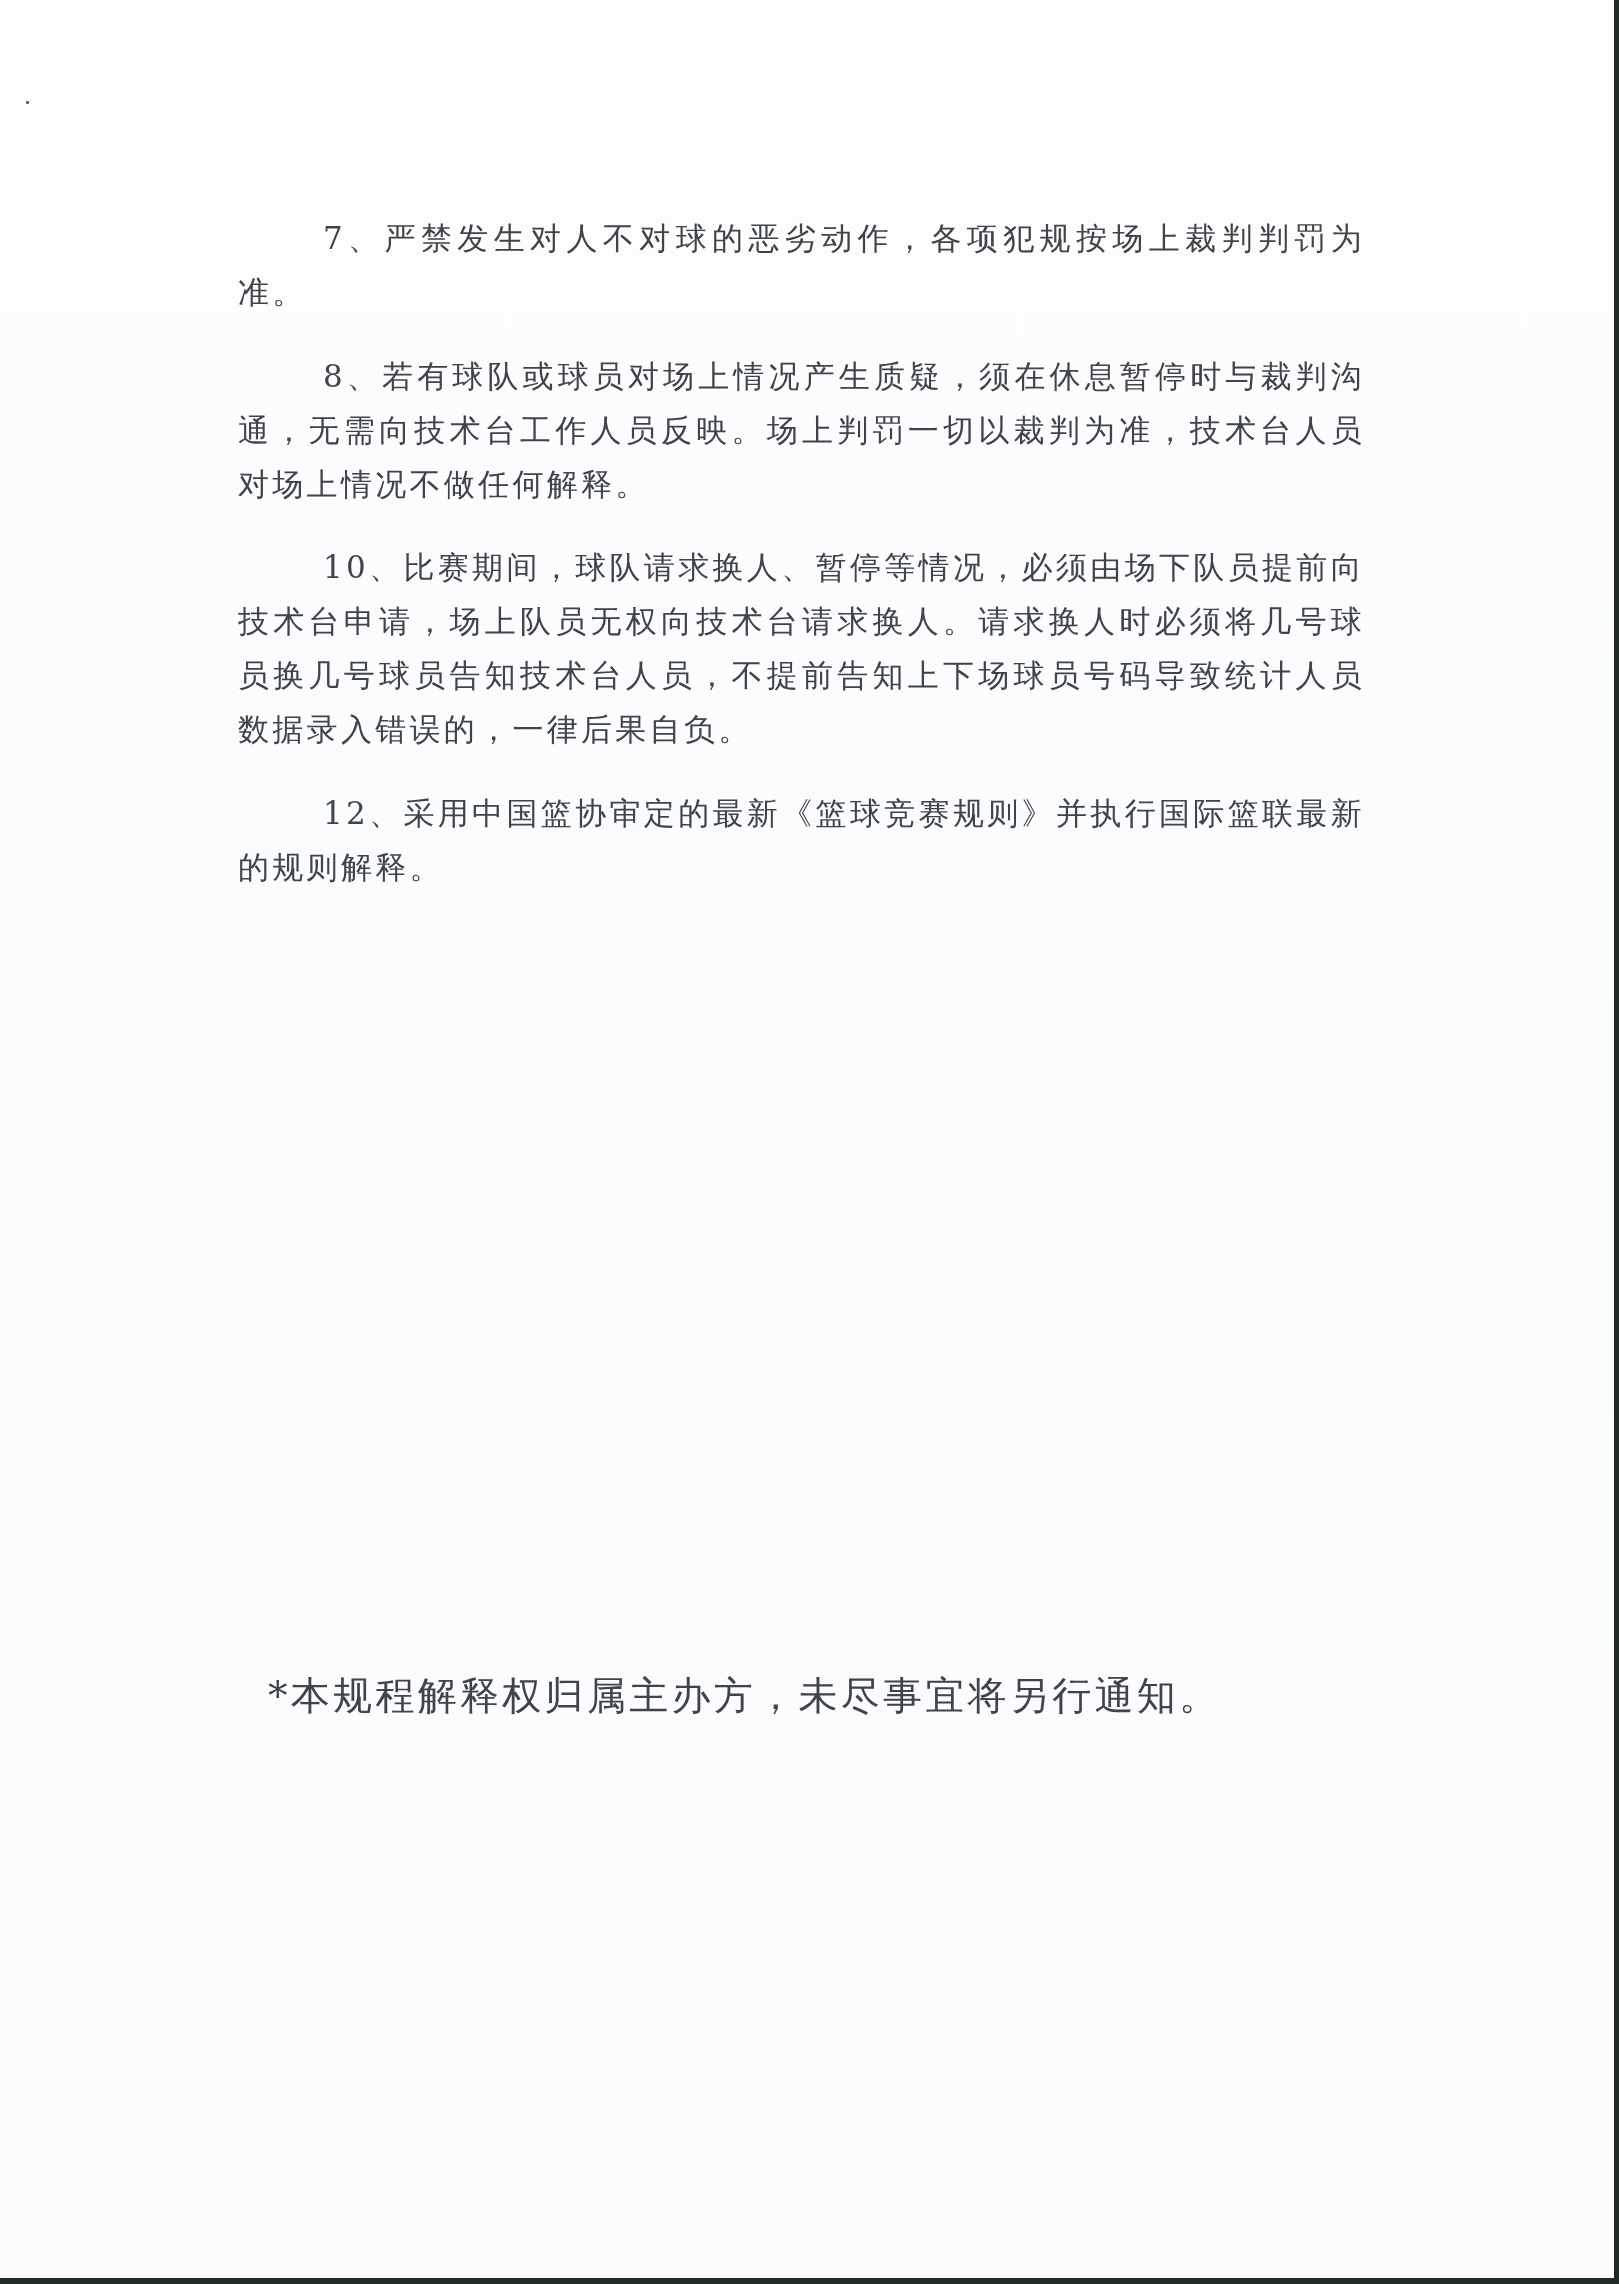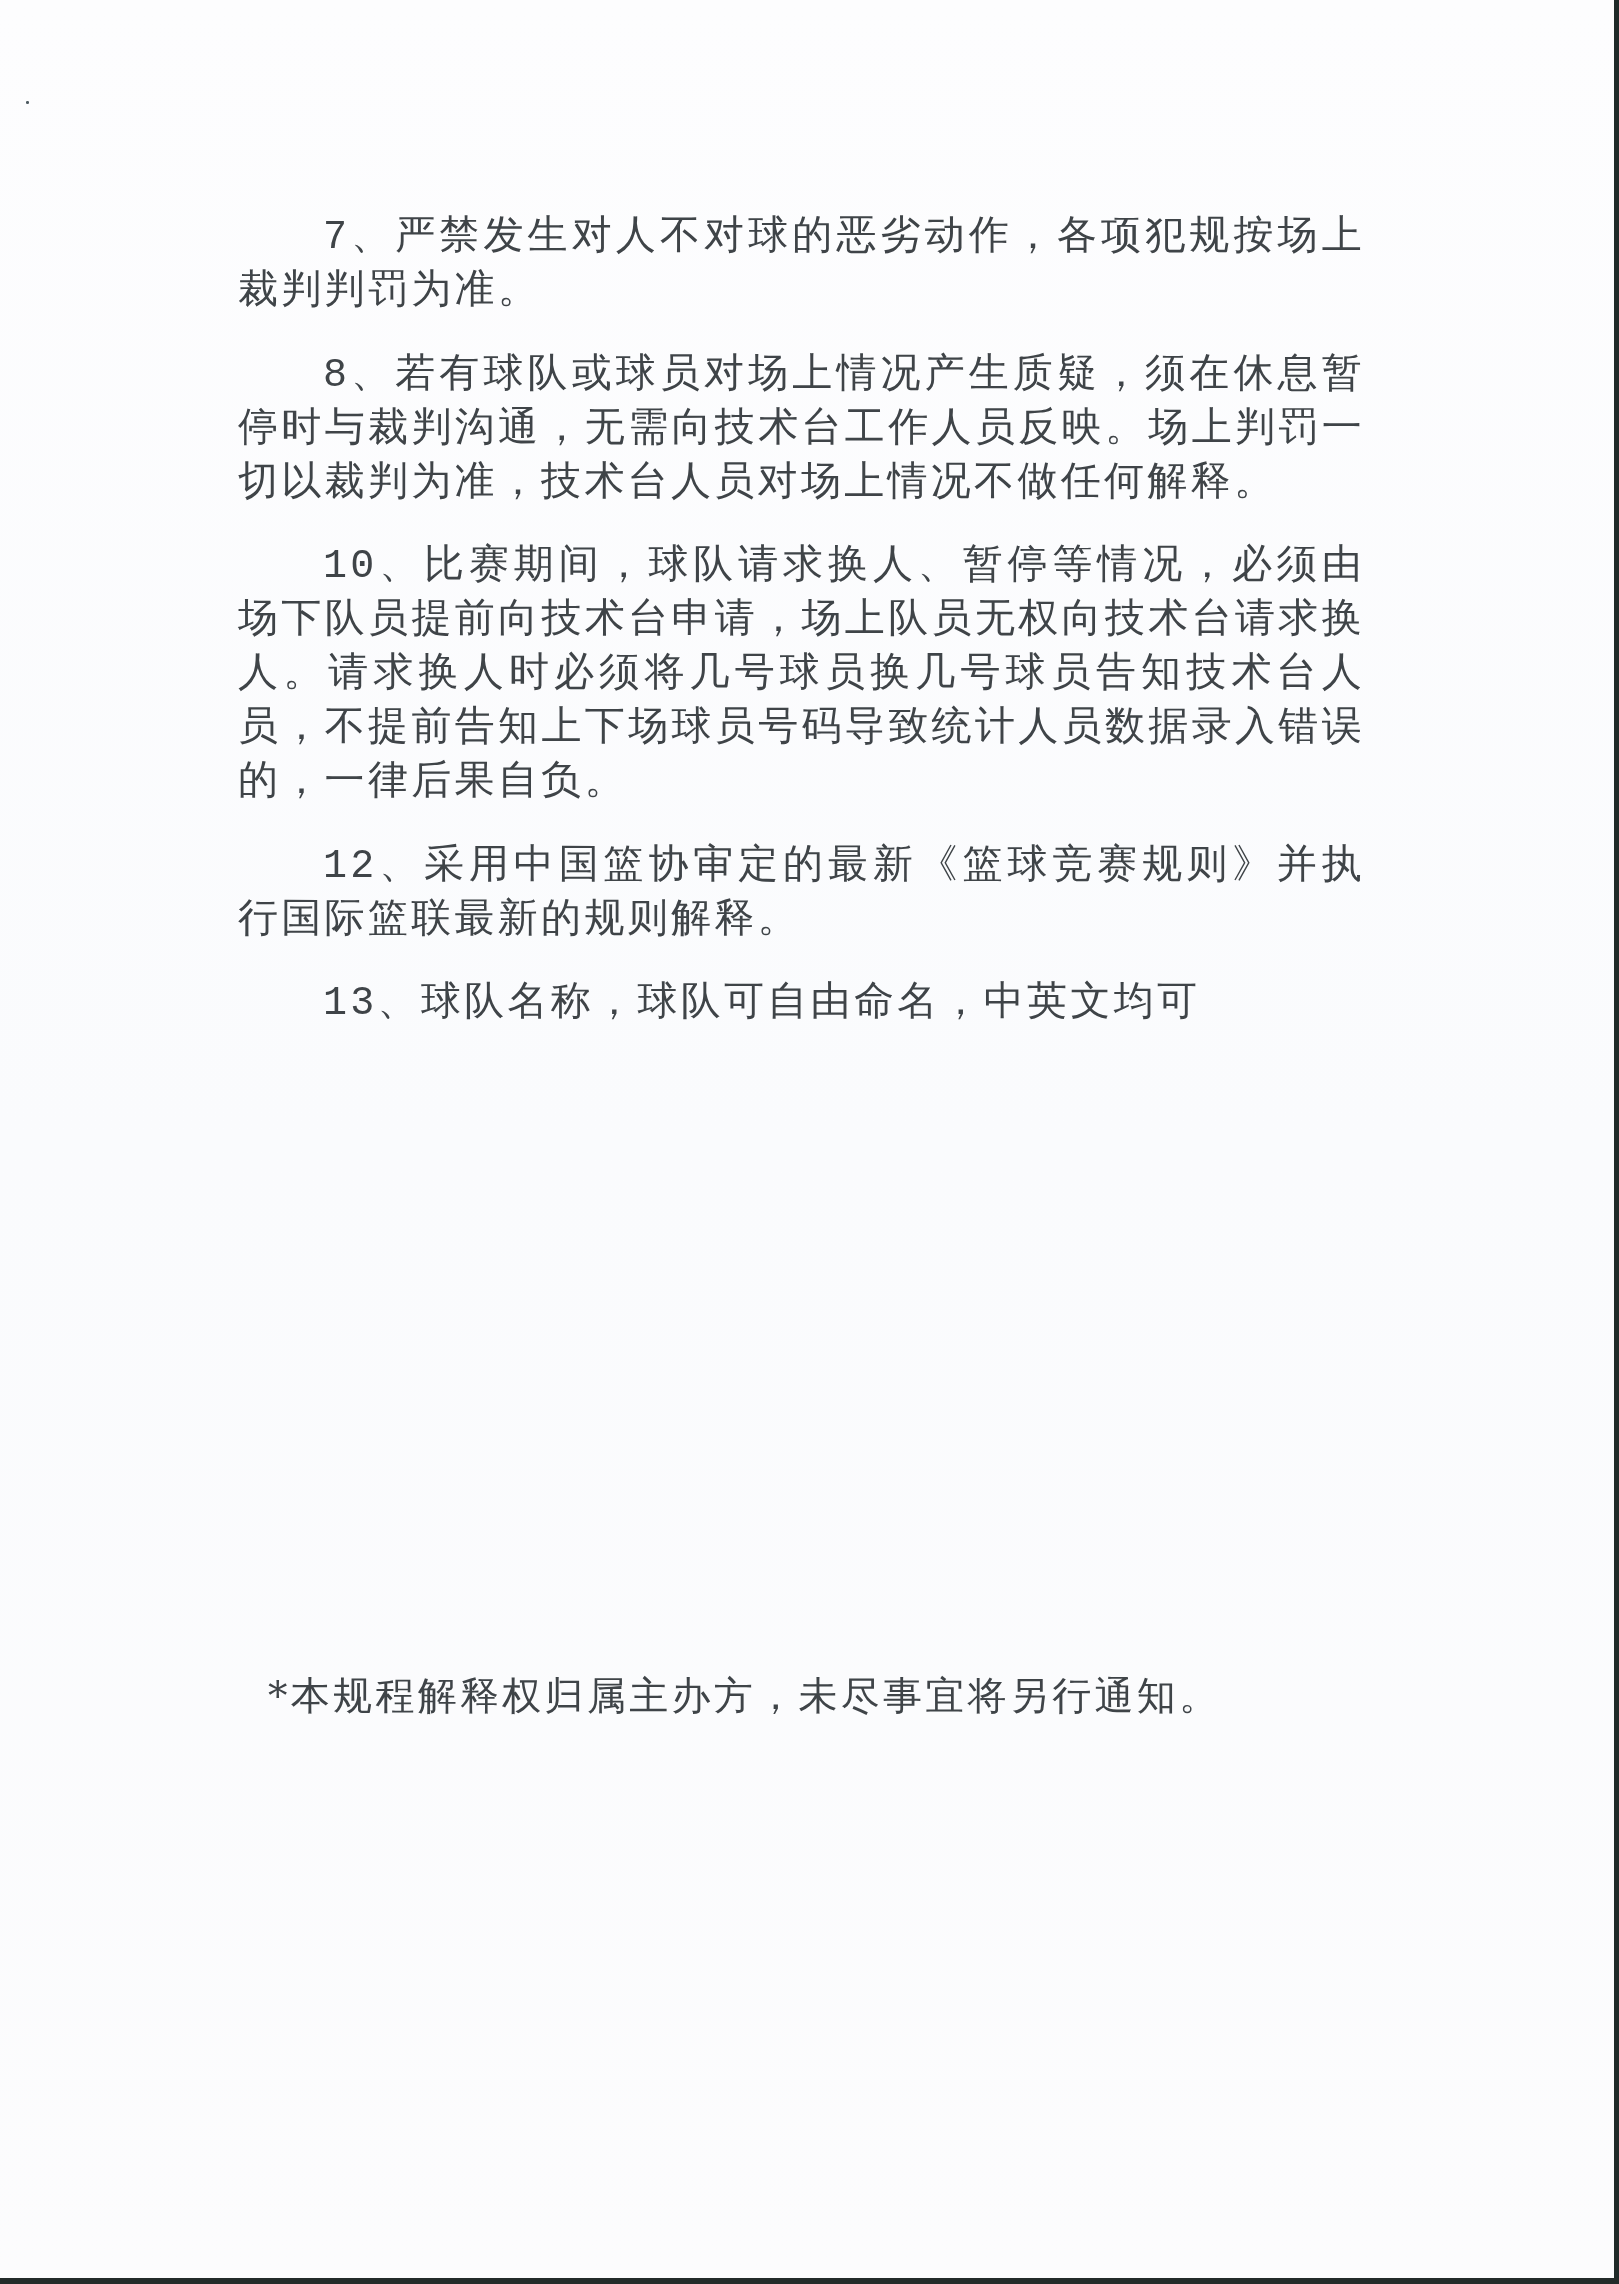--- a/index.html
+++ b/index.html
@@ -47,25 +47,24 @@
       height: 2.6px;
       border-radius: 1.3px;
       background: #4d5a60;
     }
     .body-text {
       position: absolute;
       left: 238px;
       top: 211px;
       width: 1127px;
       color: #3f4448;
-      font-size: 40px;
+      font-size: 31px;
       line-height: 54px;
       letter-spacing: 3.3px;
       text-align: justify;
-      font-family: Liberation Mono, monospace;
     }
     .clause {
       margin: 0 0 29.5px 0;
       text-indent: 85px;
       text-align: justify;
       text-align-last: left;
     }
     .clause:last-child {
       margin-bottom: 0;
     }
@@ -85,21 +84,20 @@
 <body>
 
 <div class="page">
   <div class="speck"></div>
 
   <div class="body-text">
     <p class="clause">7、严禁发生对人不对球的恶劣动作，各项犯规按场上裁判判罚为准。</p>
     <p class="clause">8、若有球队或球员对场上情况产生质疑，须在休息暂停时与裁判沟通，无需向技术台工作人员反映。场上判罚一切以裁判为准，技术台人员对场上情况不做任何解释。</p>
     <p class="clause">10、比赛期间，球队请求换人、暂停等情况，必须由场下队员提前向技术台申请，场上队员无权向技术台请求换人。请求换人时必须将几号球员换几号球员告知技术台人员，不提前告知上下场球员号码导致统计人员数据录入错误的，一律后果自负。</p>
     <p class="clause">12、采用中国篮协审定的最新《篮球竞赛规则》并执行国际篮联最新的规则解释。</p>
-    <p class="clause">13、球队名称，球队可自由命名，中英文均可</p>
   </div>
 
   <div class="footnote">*本规程解释权归属主办方，未尽事宜将另行通知。</div>
 </div>
 
 <div class="scan-edge-right"></div>
 <div class="scan-edge-bottom"></div>
 
 
 </body></html>

